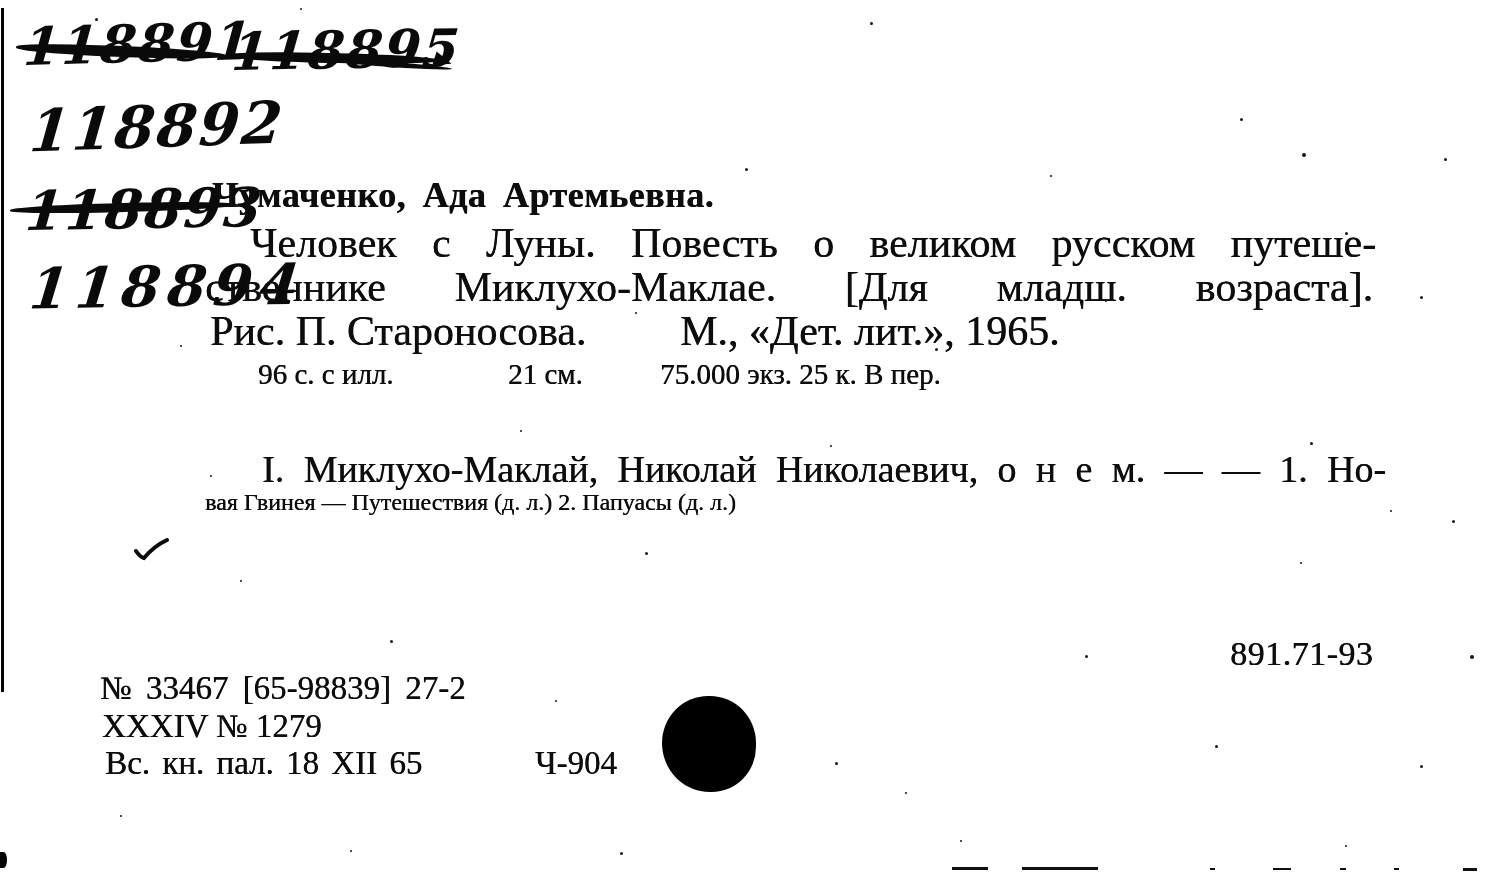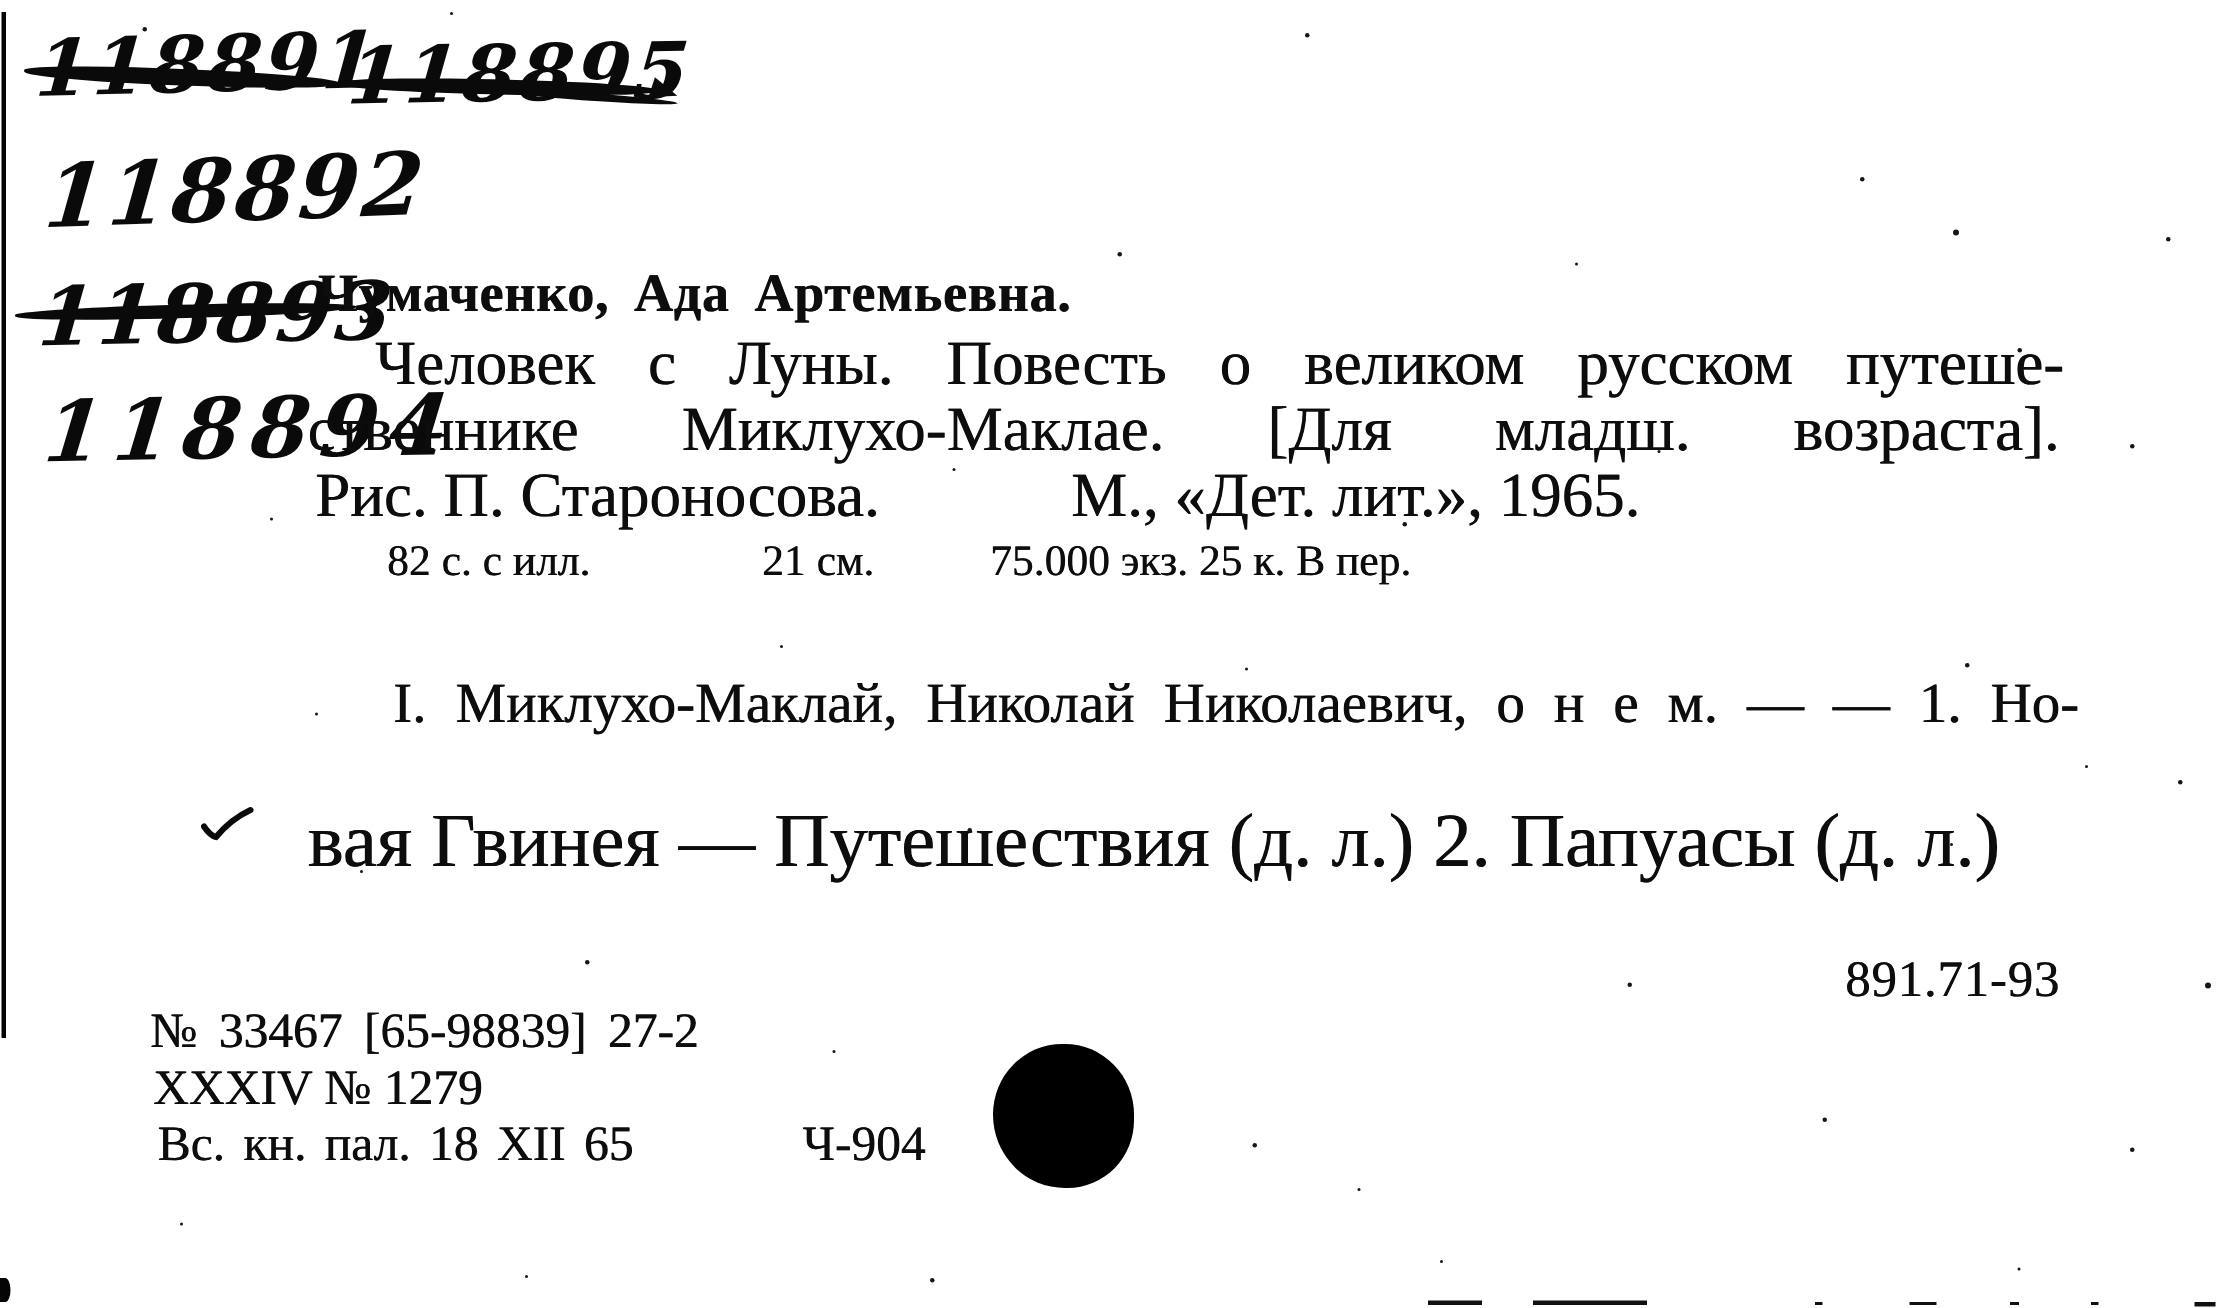--- a/index.html
+++ b/index.html
@@ -22,27 +22,27 @@
   .just{
     white-space:normal;
     text-align:justify;
     text-align-last:justify;
   }
   .heading{left:212px;top:176px;font-size:36px;font-weight:700;word-spacing:7px;letter-spacing:0.5px;}
   .title1{left:250px;top:221px;width:1126px;font-size:42px;}
   .title2{left:205px;top:265px;width:1168px;font-size:42px;}
   .imprint{top:309px;font-size:42px;}
   .imprint.seg1{left:210px;text-align:center;}
-  .imprint.seg2{left:714px;text-align:center;}
+  .imprint.seg2{left:680px;text-align:center;}
   .collation{top:359px;font-size:29px;}
   .collation.c1{left:258px;}
   .collation.c2{left:508px;}
   .collation.c3{left:660px;}
   .tracing1{left:262px;top:449px;width:1124px;font-size:38px;}
-  .tracing2{left:205px;top:490px;font-size:51px;margin-top:44px;}
+  .tracing2{left:205px;top:490px;font-size:24px;}
   .classif{left:1230px;top:636px;font-size:34px;letter-spacing:0.5px;}
   .f1{left:100px;top:671px;font-size:33px;word-spacing:6px;}
   .f2{left:102px;top:709px;font-size:33px;}
   .f3a{left:105px;top:746px;font-size:33px;word-spacing:4px;}
   .f3b{left:535px;top:746px;font-size:33px;}
   
   .hw{
     position:absolute;
     font-family:"DejaVu Serif", serif;
     font-style:italic;
@@ -98,21 +98,21 @@
   <span class="hw hw3">118893</span>
   <div class="strike s3"></div>
 
   <span class="hw hw4">118894</span>
 
   <div class="pr heading">Чумаченко, Ада Артемьевна.</div>
   <div class="pr title2 just">ственнике Миклухо-Маклае. [Для младш. возраста].</div>
   <div class="pr title1 just">Человек с Луны. Повесть о великом русском путеше-</div>
   <div class="pr imprint seg1">Рис. П. Староносова.</div>
   <div class="pr imprint seg2">М., «Дет. лит.», 1965.</div>
-  <div class="pr collation c1">82 с. с илл.</div>
+  <div class="pr collation c1">96 с. с илл.</div>
   <div class="pr collation c2">21 см.</div>
   <div class="pr collation c3">75.000 экз. 25 к. В пер.</div>
 
   <div class="pr tracing1 just">I. Миклухо-Маклай, Николай Николаевич, о н е м. — — 1. Но-</div>
   <div class="pr tracing2">вая Гвинея — Путешествия (д. л.) 2. Папуасы (д. л.)</div>
 
   <svg class="check" width="36" height="28" viewBox="0 0 36 28">
     <path d="M2 15 Q6 21 10 22 Q20 10 33 4" fill="none" stroke="#0a0a0a" stroke-width="4" stroke-linecap="round"></path>
   </svg>
 

